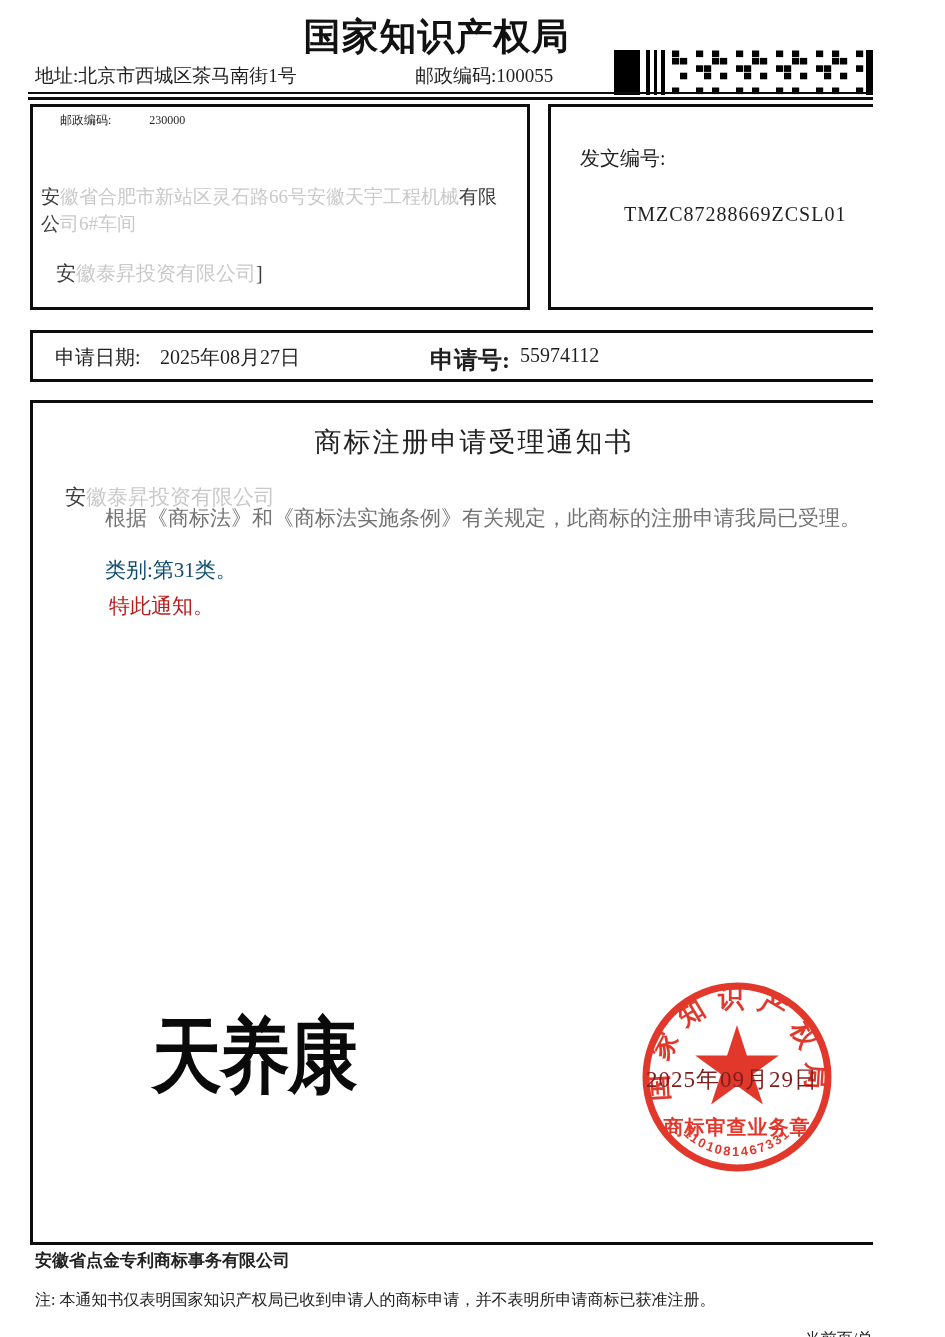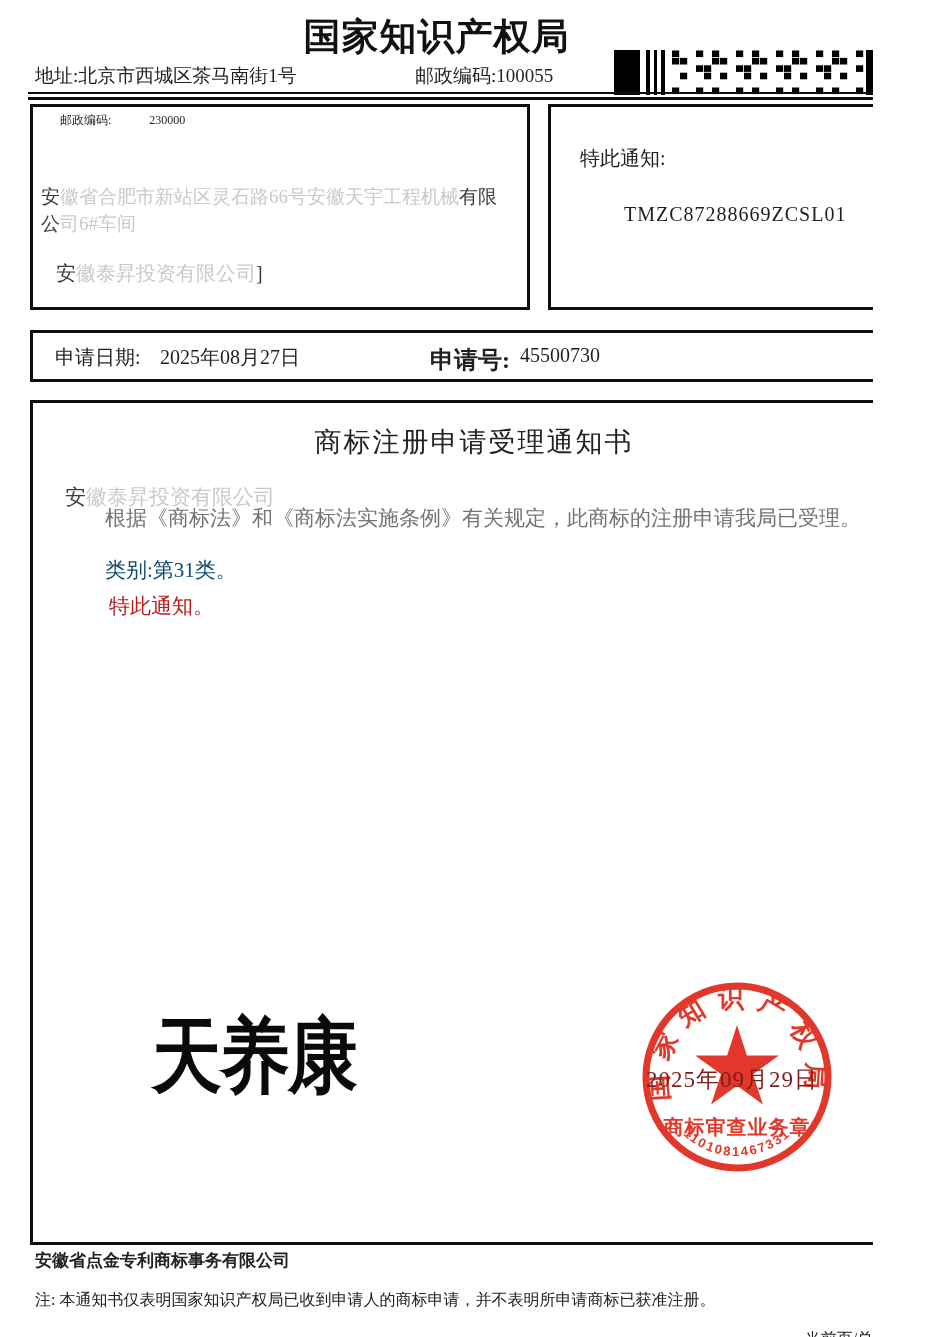--- a/index.html
+++ b/index.html
@@ -176,28 +176,28 @@
   <div class="abs rb-postal-row">
     <span>邮政编码:</span><span class="val">230000</span>
   </div>
   <div class="abs rb-address">
     <div><span data-tone="dark">安</span><span data-tone="light">徽省合肥市新站区灵石路66号安徽天宇工程机械</span><span data-tone="dark">有限</span></div>
     <div><span data-tone="dark">公</span><span data-tone="light">司6#车间</span></div>
   </div>
   <div class="abs rb-company"><span data-tone="dark">安</span><span data-tone="light">徽泰昇投资有限公司</span><span data-tone="dark">]</span></div>
 
   <div class="abs box issue-box"></div>
-  <div class="abs ib-label">特此通知:</div>
+  <div class="abs ib-label">发文编号:</div>
   <div class="abs ib-value">TMZC87288669ZCSL01</div>
 
   <div class="abs box app-bar"></div>
   <div class="abs ab-date-label">申请日期:</div>
   <div class="abs ab-date-value">2025年08月27日</div>
   <div class="abs ab-num-label">申请号:</div>
-  <div class="abs ab-num-value">45500730</div>
+  <div class="abs ab-num-value">55974112</div>
 
   <div class="abs box main-box"></div>
   <div class="abs notice-title">商标注册申请受理通知书</div>
   <div class="abs notice-company"><span data-tone="dark">安</span><span data-tone="light">徽泰昇投资有限公司</span></div>
   <div class="abs notice-line1">根据《商标法》和《商标法实施条例》有关规定，此商标的注册申请我局已受理。</div>
   <div class="abs notice-line2">类别:第31类。</div>
   <div class="abs notice-line3">特此通知。</div>
 
   <div class="abs trademark">天养康</div>
 

